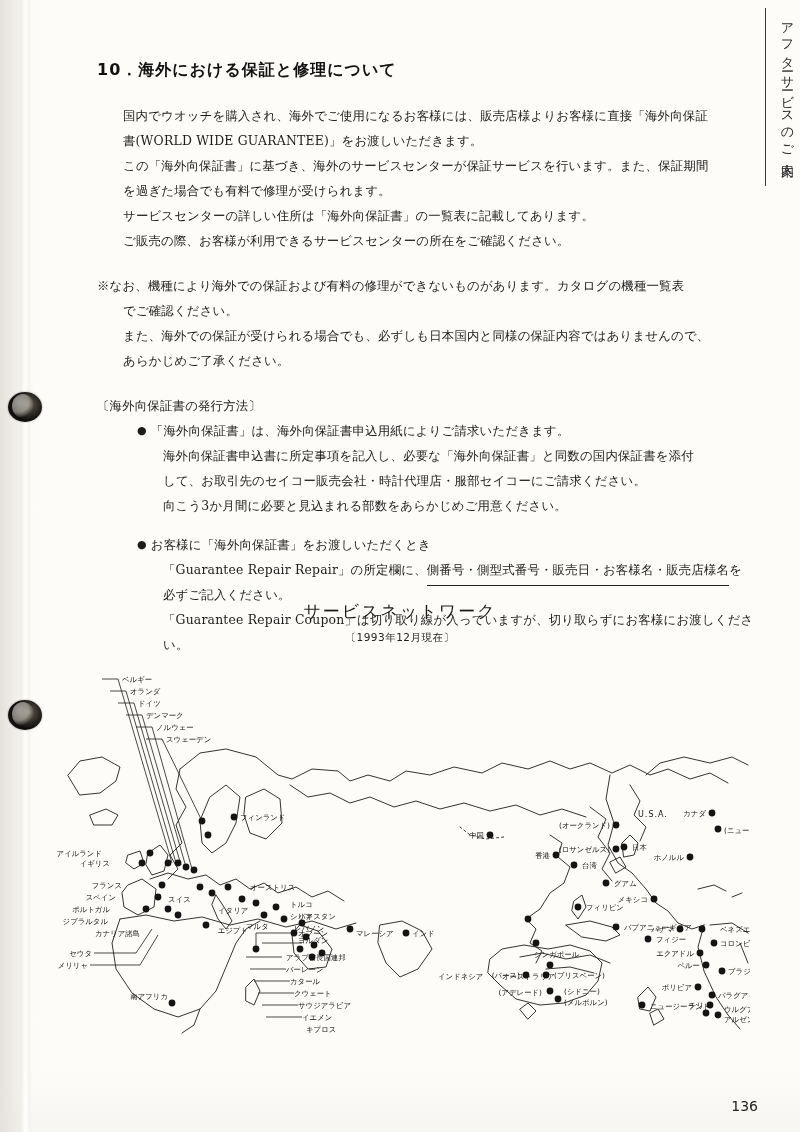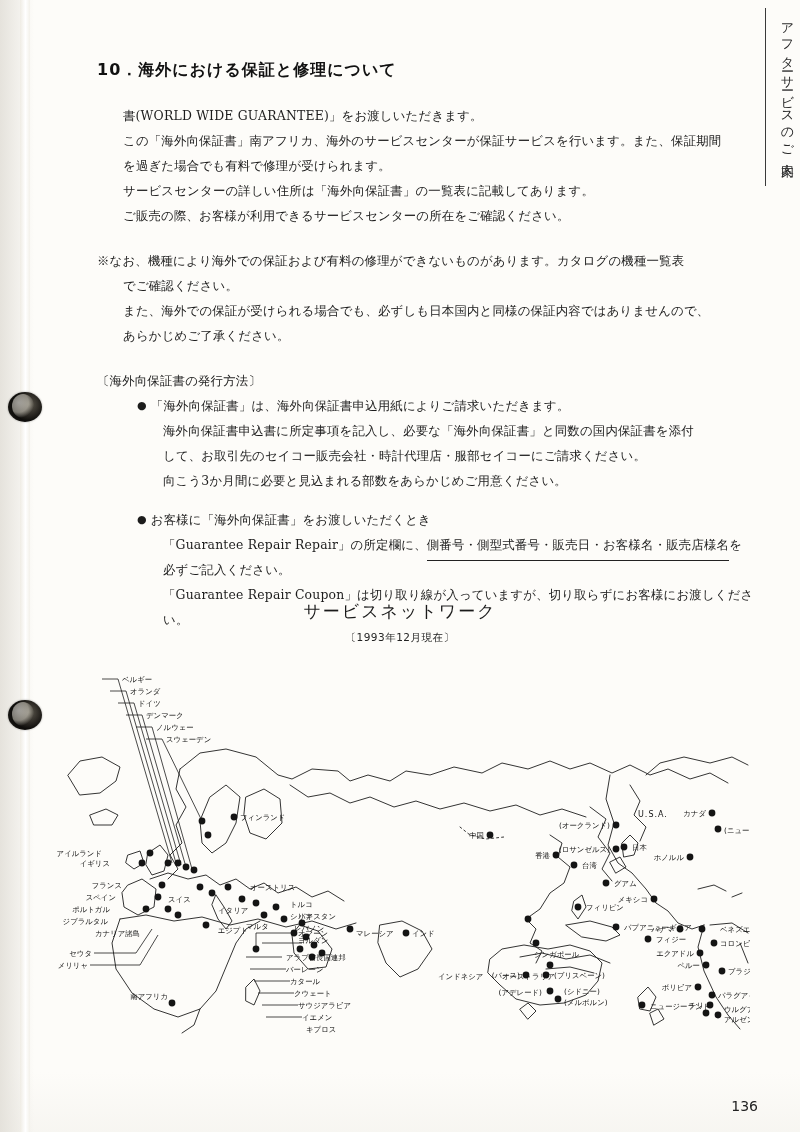--- a/index.html
+++ b/index.html
@@ -114,22 +114,23 @@
 <div class="hole" id="hole-bottom"></div>
 
 <div class="side-rule"></div>
 <div class="side-tab">アフターサービスのご案内</div>
 
 <div class="content">
 
   <h1 class="section-title">10．海外における保証と修理について</h1>
 
   <div class="body indent1 block">
+    <div>国内でウオッチを購入され、海外でご使用になるお客様には、販売店様よりお客様に直接「海外向保証</div>
     <div>書(WORLD WIDE GUARANTEE)」をお渡しいただきます。</div>
-    <div>この「海外向保証書」南アフリカ、海外のサービスセンターが保証サービスを行います。また、保証期間</div>
+    <div>この「海外向保証書」に基づき、海外のサービスセンターが保証サービスを行います。また、保証期間</div>
     <div>を過ぎた場合でも有料で修理が受けられます。</div>
     <div>サービスセンターの詳しい住所は「海外向保証書」の一覧表に記載してあります。</div>
     <div>ご販売の際、お客様が利用できるサービスセンターの所在をご確認ください。</div>
   </div>
 
   <div class="gap-md"></div>
 
   <div class="body block">
     <div>※なお、機種により海外での保証および有料の修理ができないものがあります。カタログの機種一覧表</div>
     <div class="indent1">でご確認ください。</div>

